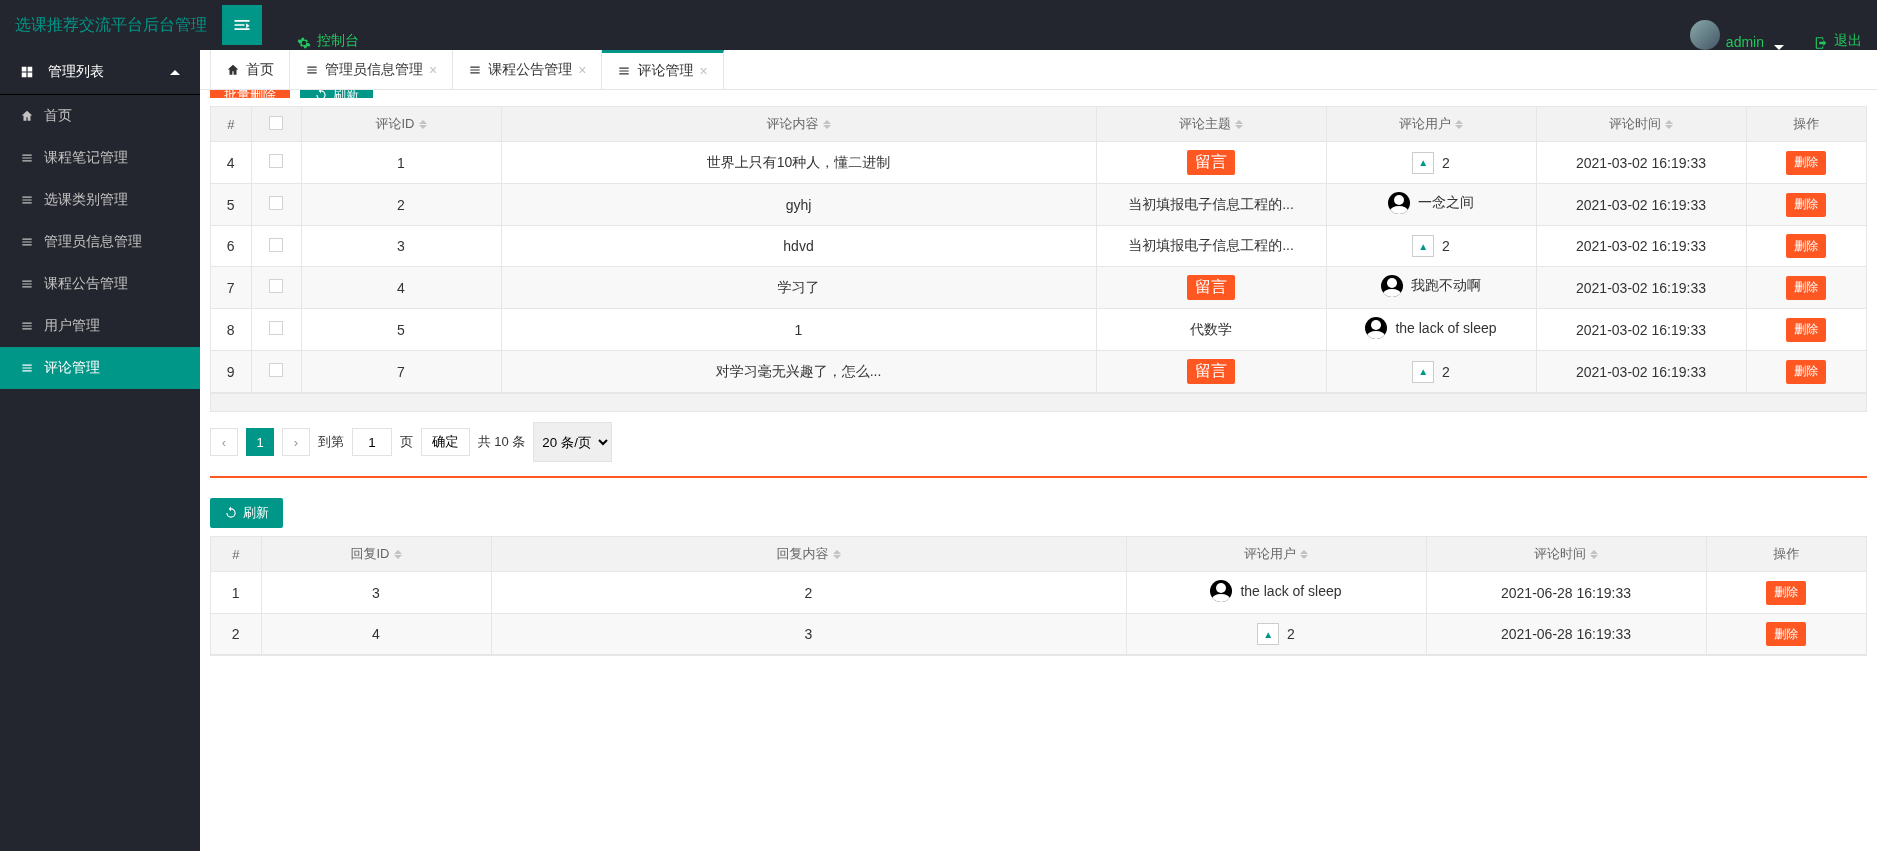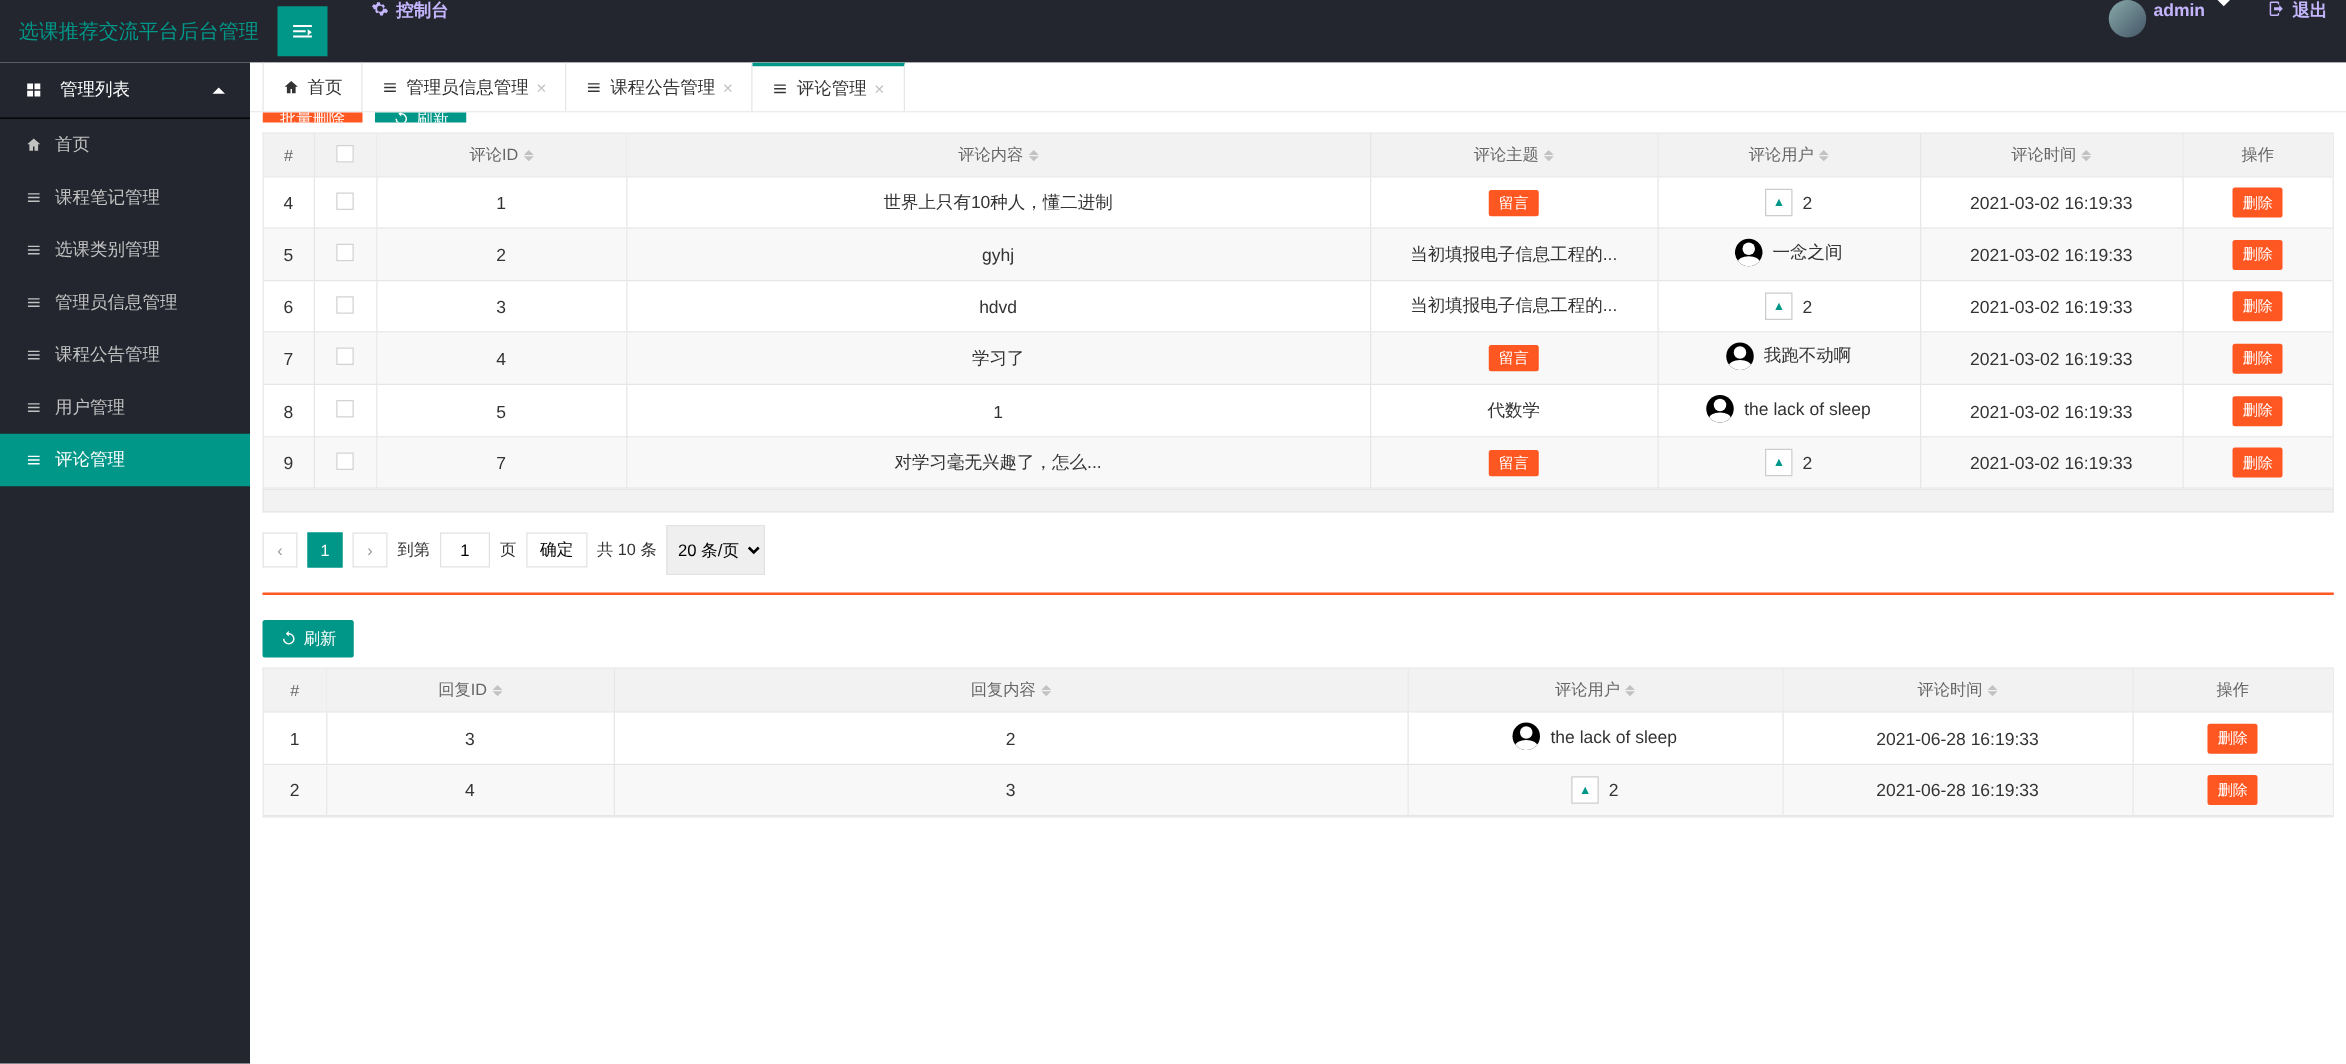--- a/index.html
+++ b/index.html
@@ -1,42 +1,42 @@
 <!DOCTYPE html>
 <html><head>
 <meta charset="utf-8">
 <style>
 * { margin: 0; padding: 0; box-sizing: border-box; }
 body { font-family: "Helvetica Neue", Helvetica, Arial, "Microsoft YaHei", sans-serif; font-size: 14px; color: #333; background: #fff; }
 .header { height: 50px; background: #23262e; display: flex; align-items: center; color: #fff; }
 .brand { padding: 0 15px; color: #009688; font-size: 16px; display: flex; align-items: center; gap: 8px; height: 50px; font-family: Liberation Serif, serif; }
 .menu-toggle { width: 40px; height: 40px; background: #009688; display: flex; align-items: center; justify-content: center; margin-right: 20px; cursor: pointer; }
 .menu-toggle svg { width: 20px; height: 20px; fill: #fff; }
-.top-item { display: flex; align-items: flex-start; gap: 6px; color: #c4b5fd; padding: 0 15px; height: 50px; cursor: pointer; font-weight: bold; }
+.top-item { display: flex; align-items: flex-end; gap: 6px; color: #22c55e; padding: 0 15px; height: 50px; cursor: pointer; }
 .spacer { flex: 1; }
 .avatar { width: 30px; height: 30px; border-radius: 50%; background: linear-gradient(135deg, #8aa, #456); display: inline-block; }
 .caret { width: 0; height: 0; border-left: 5px solid transparent; border-right: 5px solid transparent; border-top: 5px solid #fff; display: inline-block; margin-left: 4px; }
 .layout { display: flex; height: calc(100vh - 50px); }
 .sidebar { width: 200px; background: #23262e; color: #fff; flex-shrink: 0; }
 .side-group { height: 45px; display: flex; align-items: center; padding: 0 20px; gap: 10px; cursor: pointer; border-bottom: 1px solid #000; justify-content: space-between; }
 .side-item { height: 42px; display: flex; align-items: center; padding: 0 20px; gap: 10px; cursor: pointer; color: #c2c2c2; }
 .side-item.active { background: #009688; color: #fff; }
 .main { flex: 1; display: flex; flex-direction: column; overflow: hidden; }
 .tabbar { height: 40px; background: #fff; border-bottom: 1px solid #e6e6e6; display: flex; align-items: stretch; padding-left: 10px; }
 .tab { padding: 0 15px; display: flex; align-items: center; gap: 6px; border-right: 1px solid #e6e6e6; cursor: pointer; font-size: 14px; color: #333; }
 .tab.first { border-left: 1px solid #e6e6e6; }
 .tab.active { border-top: 3px solid #009688; }
 .tab .close { color: #c2c2c2; font-size: 14px; }
 .content { flex: 1; padding: 10px; overflow: auto; background: #fff; }
 .toolbar { display: flex; gap: 10px; margin-bottom: 8px; }
 .btn { padding: 0 14px; height: 30px; border: none; color: #fff; border-radius: 2px; cursor: pointer; display: inline-flex; align-items: center; gap: 5px; font-size: 13px; }
 .btn-orange { background: #ff5722; }
 .btn-teal { background: #009688; }
 .btn-sm { height: 24px; padding: 0 8px; font-size: 12px; border-radius: 2px; }
-.badge-orange { background: #ff5722; color: #fff; padding: 2px 8px; border-radius: 2px; font-size: 12px; display: inline-block; }
+.badge-orange { background: #ff5722; color: #fff; padding: 2px 8px; border-radius: 2px; font-size: 16px; display: inline-block; }
 .table-wrap { border: 1px solid #e6e6e6; background: #fff; }
 .tbl { width: 100%; border-collapse: collapse; table-layout: fixed; }
 .tbl th, .tbl td { border-right: 1px solid #e6e6e6; border-bottom: 1px solid #e6e6e6; padding: 8px 6px; text-align: center; font-weight: normal; font-size: 14px; white-space: nowrap; overflow: hidden; text-overflow: ellipsis; }
 .tbl th { background: #f2f2f2; color: #666; font-size: 13px; }
 .tbl th:last-child, .tbl td:last-child { border-right: none; }
 .tbl tbody tr:nth-child(even) { background: #f8f8f8; }
 .chk { width: 14px; height: 14px; border: 1px solid #d2d2d2; display: inline-block; background: #fff; }
 .sort-icon { display: inline-flex; flex-direction: column; margin-left: 4px; vertical-align: middle; gap: 1px; }
 .sort-icon span { width: 0; height: 0; border-left: 4px solid transparent; border-right: 4px solid transparent; }
 .sort-up { border-bottom: 4px solid #c2c2c2; }

